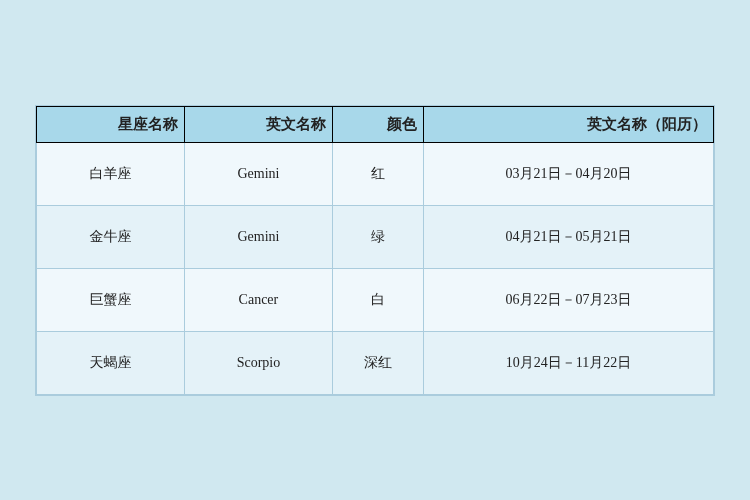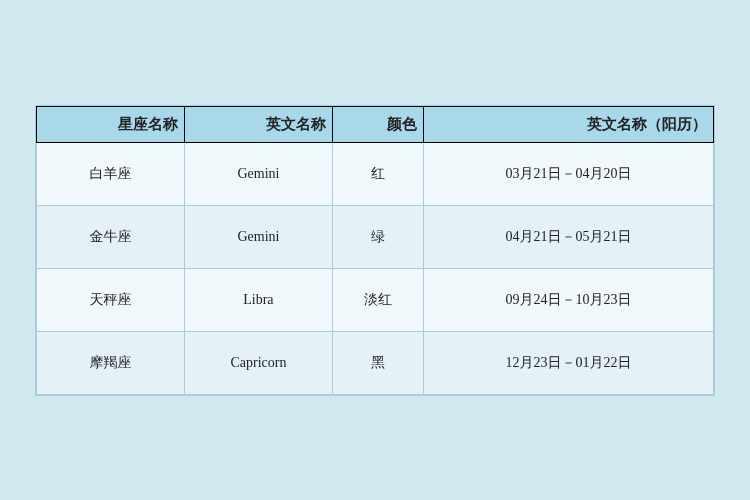--- a/index.html
+++ b/index.html
@@ -72,26 +72,26 @@
           <td>红</td>
           <td>03月21日－04月20日</td>
         </tr>
         <tr>
           <td>金牛座</td>
           <td>Gemini</td>
           <td>绿</td>
           <td>04月21日－05月21日</td>
         </tr>
         <tr>
-          <td>天秤座</td>
-          <td>Libra</td>
-          <td>淡红</td>
-          <td>09月24日－10月23日</td>
+          <td>巨蟹座</td>
+          <td>Cancer</td>
+          <td>白</td>
+          <td>06月22日－07月23日</td>
         </tr>
         <tr>
-          <td>摩羯座</td>
-          <td>Capricorn</td>
-          <td>黑</td>
-          <td>12月23日－01月22日</td>
+          <td>天蝎座</td>
+          <td>Scorpio</td>
+          <td>深红</td>
+          <td>10月24日－11月22日</td>
         </tr>
       </tbody>
   </table>
 </div>
 
 </body></html>

